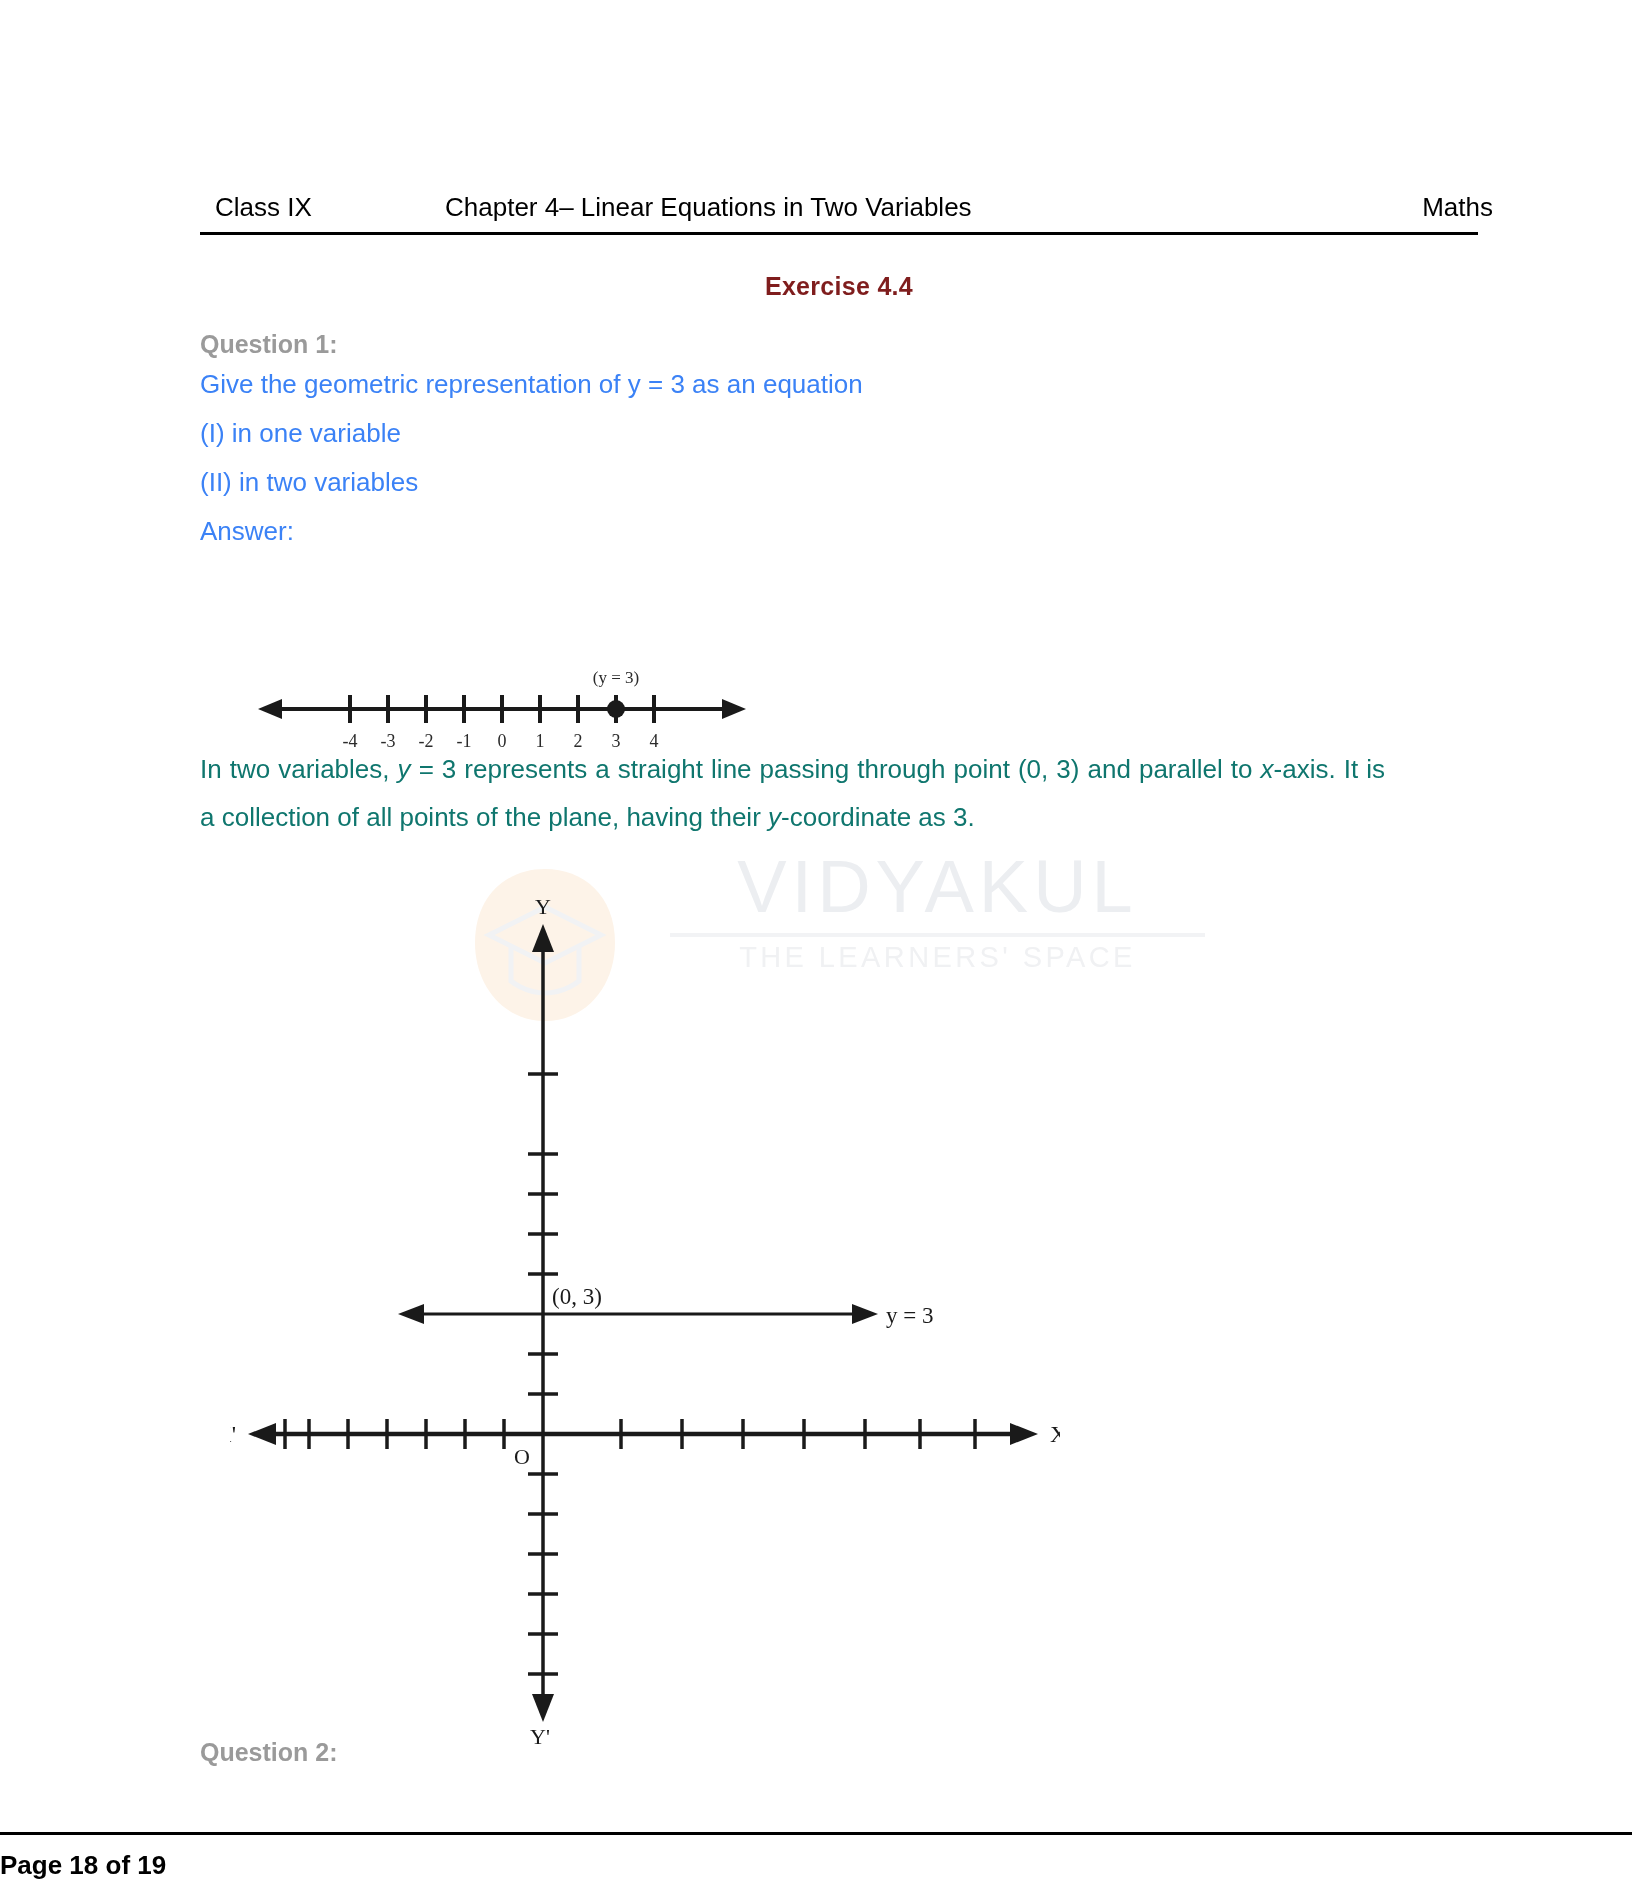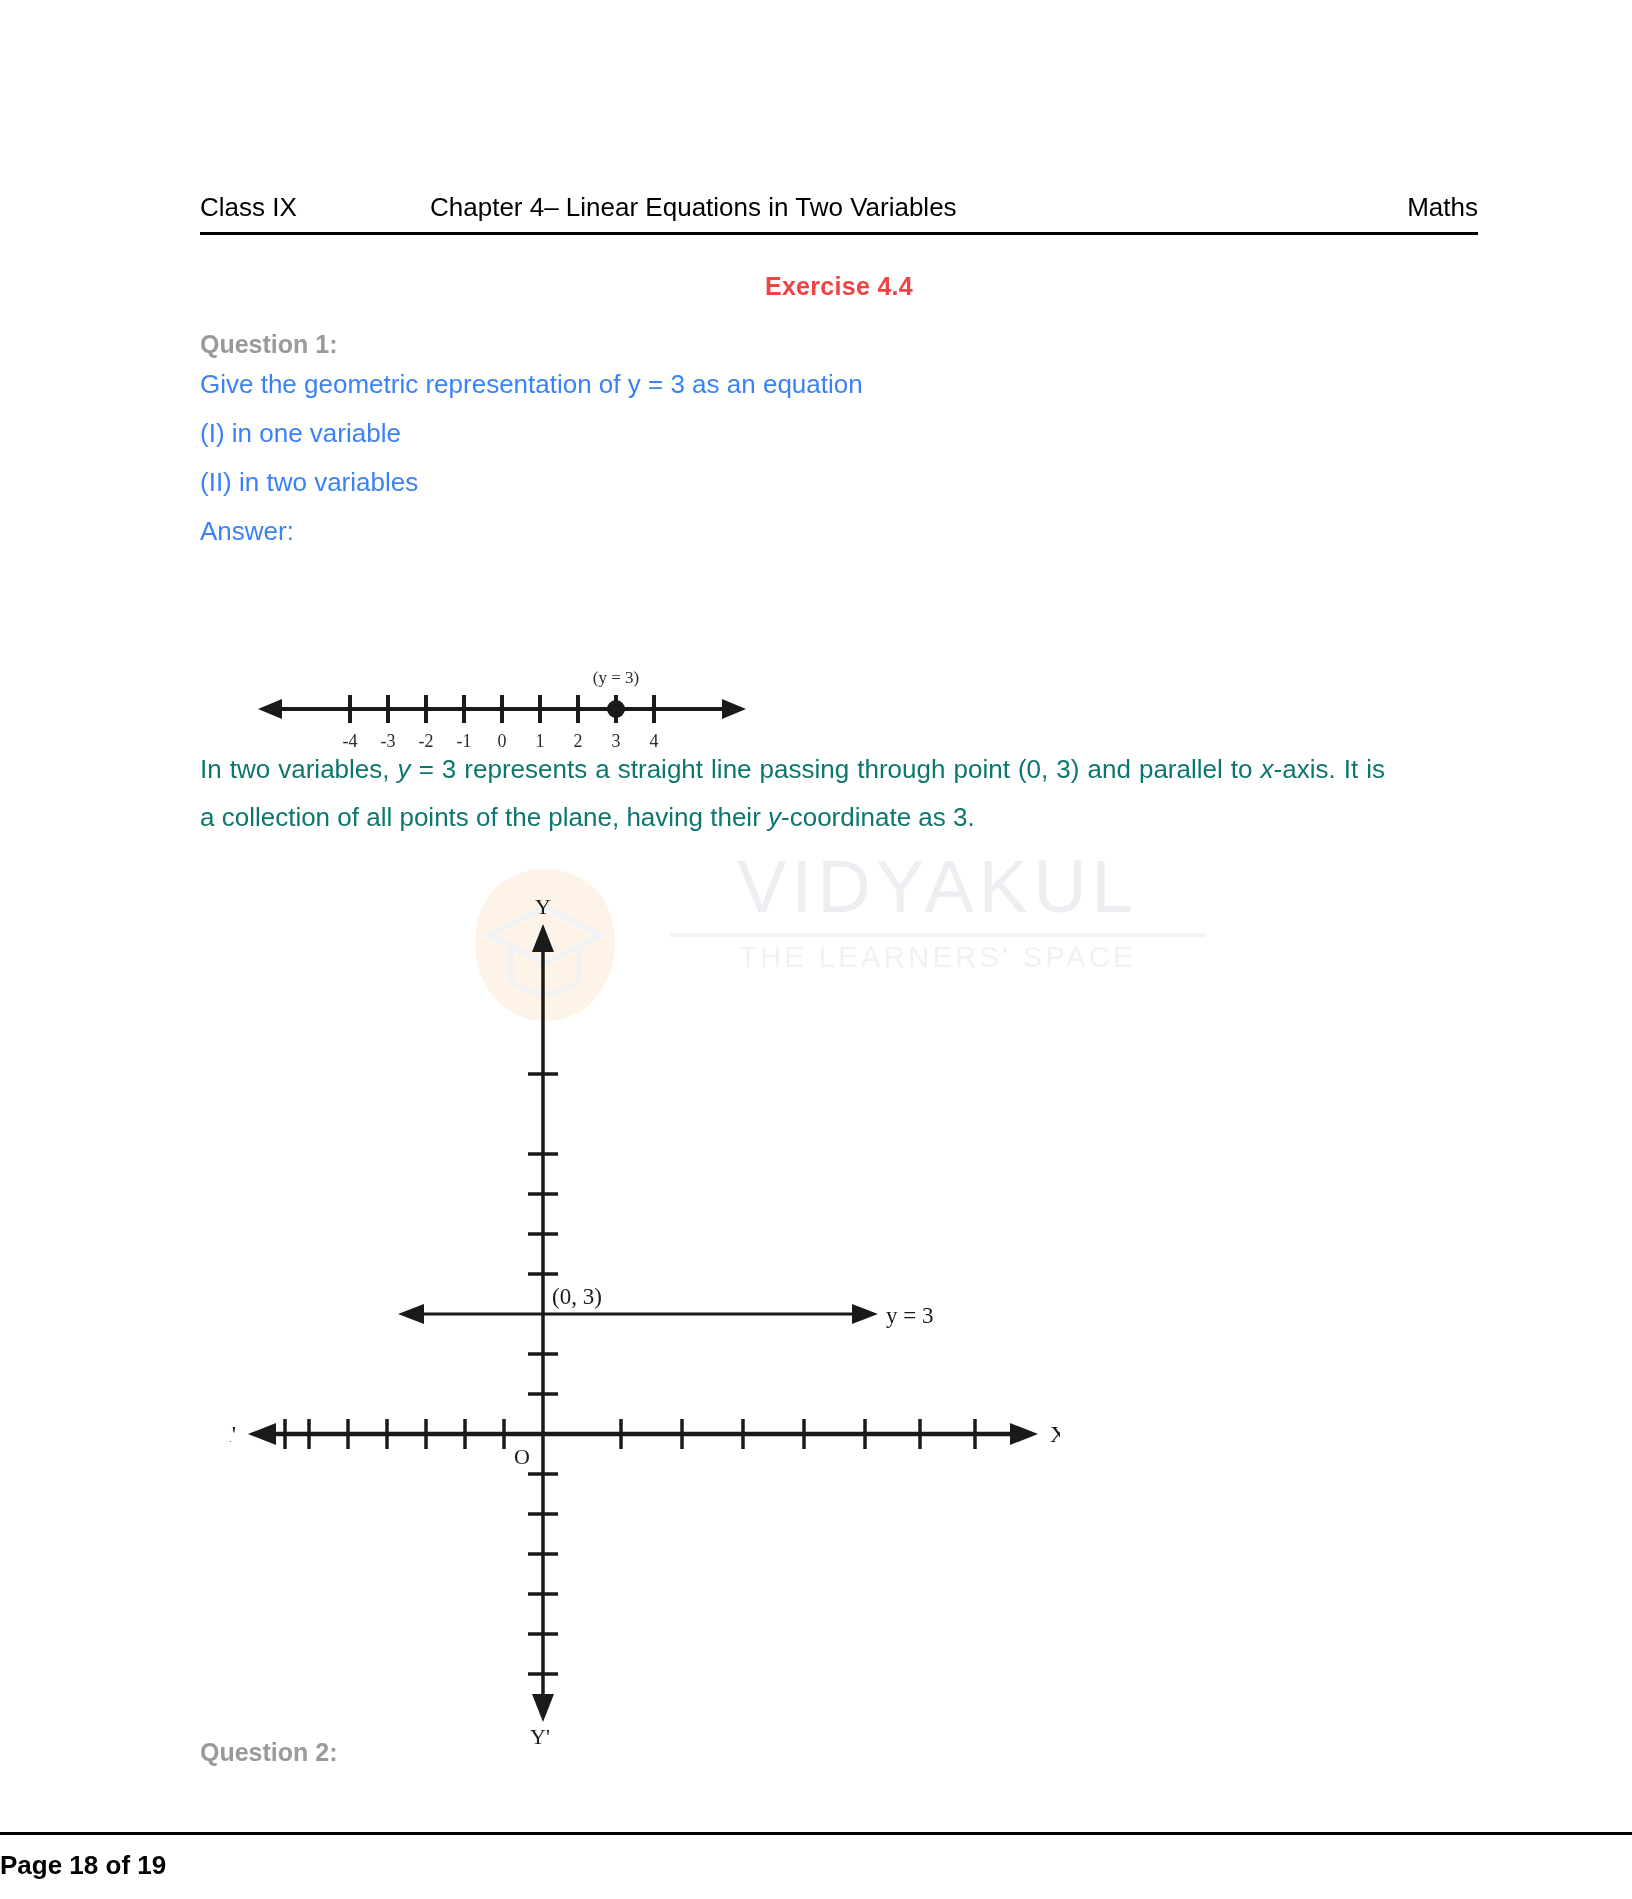--- a/index.html
+++ b/index.html
@@ -16,21 +16,21 @@
     width: 1632px;
     height: 1899px;
     background: #ffffff;
     overflow: hidden;
     box-sizing: border-box;
   }
 
   
   .doc-header {
     position: absolute;
-    left: 200px;
+    left: 215px;
     top: 192px;
     width: 1278px;
     display: flex;
     align-items: baseline;
     font-size: 26px;
     color: #000;
   }
   .doc-header .hdr-left   { width: 230px; flex: 0 0 230px; }
   .doc-header .hdr-center { flex: 1 1 auto; text-align: left; }
   .doc-header .hdr-right  { flex: 0 0 auto; margin-left: 39px; }
@@ -45,21 +45,21 @@
 
   
   .exercise-title {
     position: absolute;
     left: 200px;
     top: 272px;
     width: 1278px;
     text-align: center;
     font-size: 25px;
     font-weight: bold;
-    color: #ef4444;
+    color: #7f1d1d;
     letter-spacing: .3px;
   }
   .question-label {
     position: absolute;
     left: 200px;
     font-size: 25px;
     font-weight: bold;
     color: #9a9a9a;
   }
   #question1-label { top: 322px; margin-top: 8px; }

